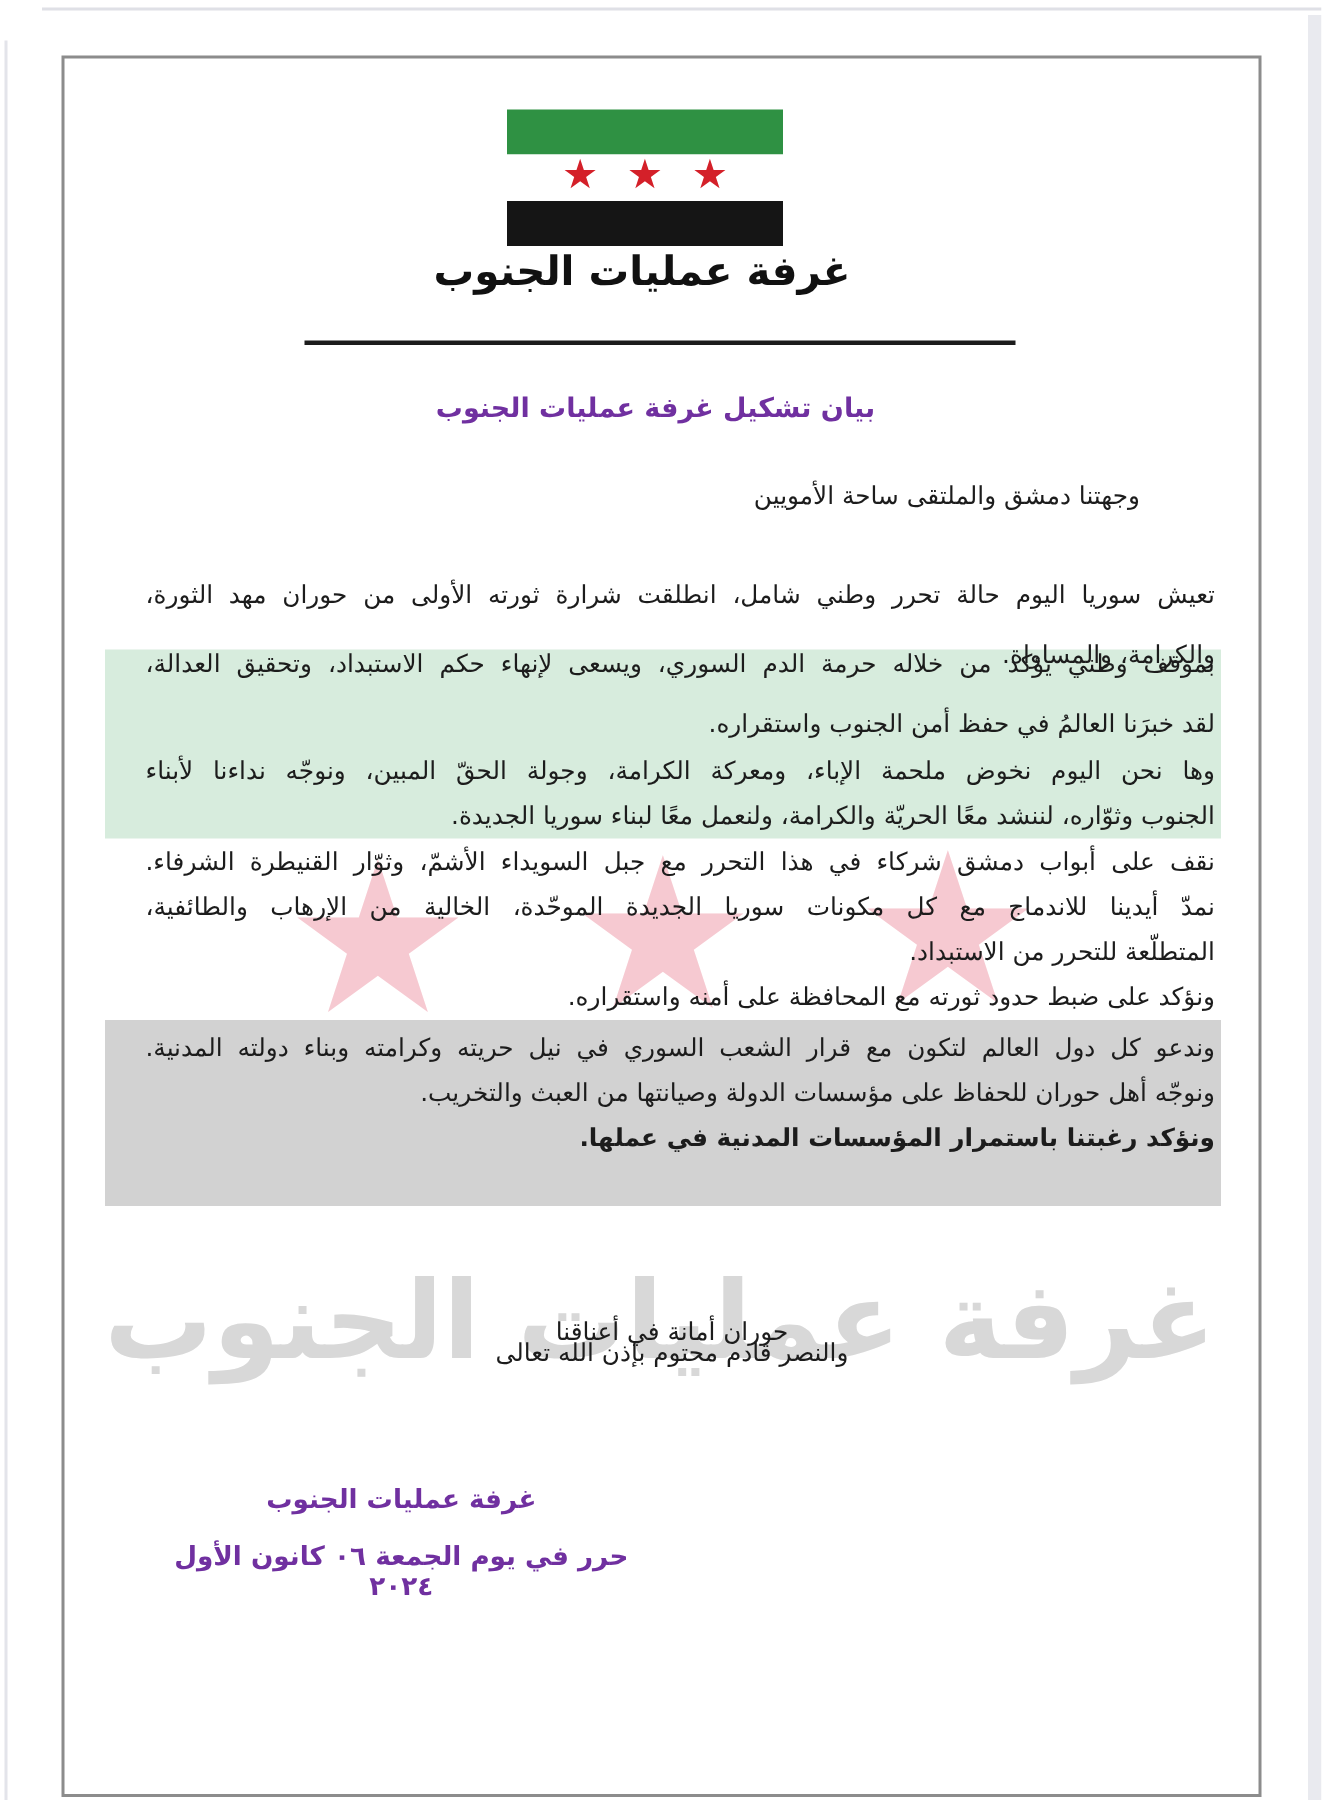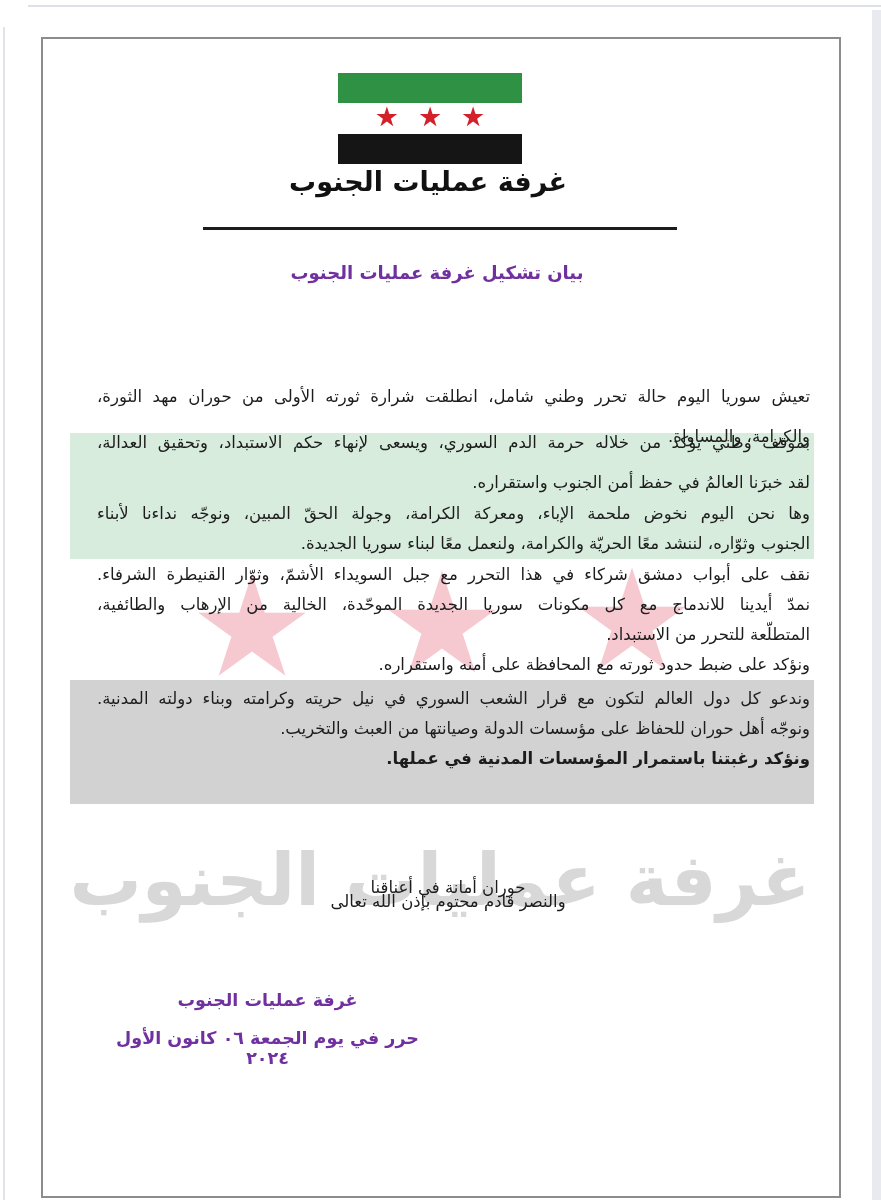--- a/index.html
+++ b/index.html
@@ -108,20 +108,21 @@
     </div>
     <div class="stripe stripe-black"></div>
   </div>
 
   <div class="org-heading">غرفة عمليات الجنوب</div>
 
   <div class="header-sep"></div>
 
   <div class="statement-title">بيان تشكيل غرفة عمليات الجنوب</div>
 
+  <div class="bline r indent" style="top:318px;">وجهتنا دمشق والملتقى ساحة الأمويين</div>
 
   <div class="bline j" style="top:360px;margin-top:24px;">تعيش سوريا اليوم حالة تحرر وطني شامل، انطلقت شرارة ثورته الأولى من حوران مهد الثورة،</div>
   <div class="bline j" style="top:430px;">بموقف وطني يؤكد من خلاله حرمة الدم السوري، ويسعى لإنهاء حكم الاستبداد، وتحقيق العدالة،</div>
   <div class="bline r" style="top:424px;text-align:right;">والكرامة، والمساواة.</div>
   <div class="bline r" style="top:470px;">لقد خبرَنا العالمُ في حفظ أمن الجنوب واستقراره.</div>
   <div class="bline j" style="top:501px;">وها نحن اليوم نخوض ملحمة الإباء، ومعركة الكرامة، وجولة الحقّ المبين، ونوجّه نداءنا لأبناء</div>
   <div class="bline r" style="top:531px;">الجنوب وثوّاره، لننشد معًا الحريّة والكرامة، ولنعمل معًا لبناء سوريا الجديدة.</div>
   <div class="bline j" style="top:562px;">نقف على أبواب دمشق شركاء في هذا التحرر مع جبل السويداء الأشمّ، وثوّار القنيطرة الشرفاء.</div>
   <div class="bline r" style="top:622px;">المتطلّعة للتحرر من الاستبداد.</div>
   <div class="bline j" style="top:592px;">نمدّ أيدينا للاندماج مع كل مكونات سوريا الجديدة الموحّدة، الخالية من الإرهاب والطائفية،</div>

